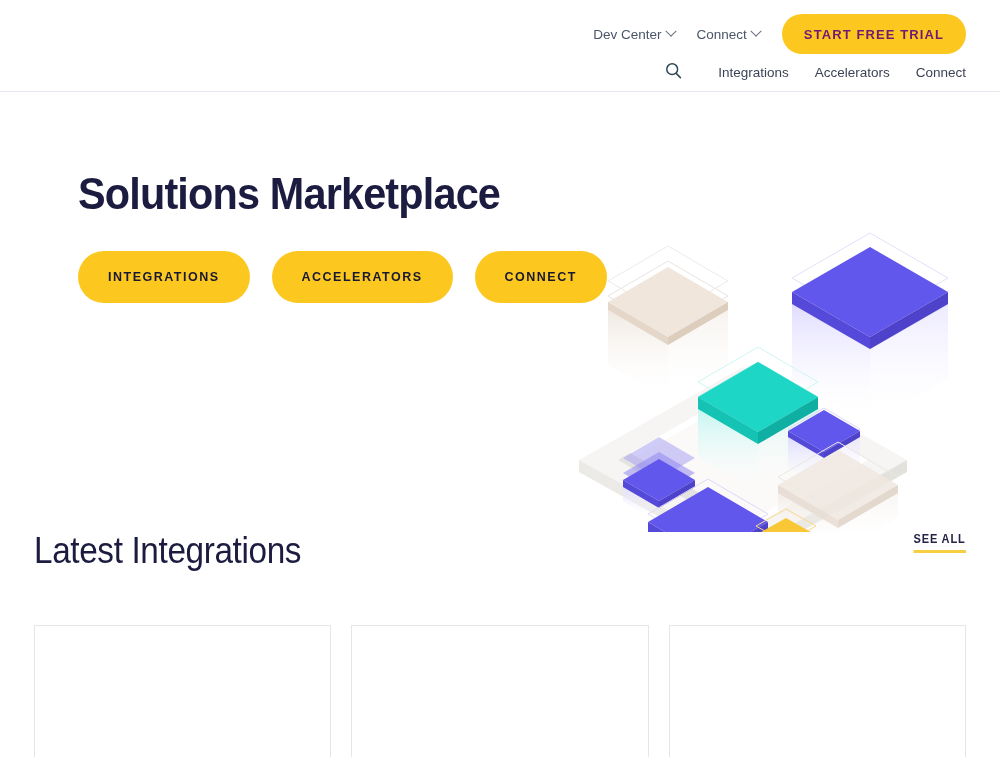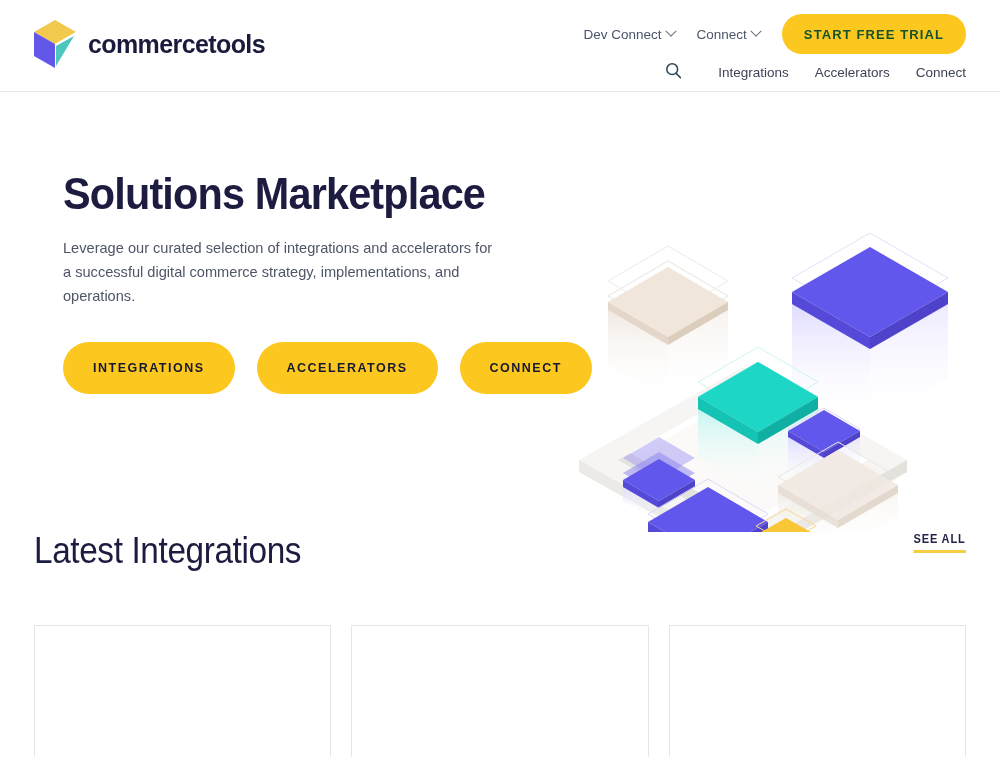--- a/index.html
+++ b/index.html
@@ -64,21 +64,21 @@
     transform: rotate(45deg) translate(-2px,-2px);
   }
   .cta-trial {
     display: inline-flex;
     align-items: center;
     justify-content: center;
     height: 40px;
     padding: 0 22px;
     border-radius: 20px;
     background: #fcc81f;
-    color: #14532d;
+    color: #701a75;
     font-size: 13px;
     font-weight: 700;
     letter-spacing: 1.1px;
     text-decoration: none;
     border: none;
     cursor: pointer;
     font-family: "Liberation Sans", sans-serif;
     white-space: nowrap;
   }
 
@@ -109,21 +109,21 @@
   
   .hero {
     position: relative;
     width: 1000px;
     height: 440px;
     background: #ffffff;
     overflow: hidden;
   }
   .hero-copy {
     position: absolute;
-    left: 63px;
+    left: 78px;
     top: 78px;
     width: 470px;
   }
   .hero-title {
     font-family: "Liberation Sans Narrow", "Liberation Sans", sans-serif;
     font-size: 45px;
     font-weight: 700;
     letter-spacing: -0.9px;
     color: #1c1b40;
     line-height: 1.05;
@@ -242,35 +242,24 @@
     align-items: center;
     justify-content: flex-end;
     height: 130px;
   }
 </style>
 </head>
 <body>
 
 <header class="site-header">
 
-  <a class="brand" href="#">
-    <span>
-      <svg class="brand-mark" viewBox="0 0 46 52" aria-hidden="true">
-        <polygon points="23,2 44,14 23,26 2,14" fill="#f2c94c"></polygon>
-        <polygon points="2,14 23,26 23,50 2,38" fill="#6257e8"></polygon>
-        <polygon points="23,26 44,14 44,15 23,50" fill="#ffffff"></polygon>
-        <polygon points="24,28 42,18 24,48" fill="#4ec6c0"></polygon>
-      </svg>
-    </span>
-    <span class="brand-word">commercetools</span>
-  </a>
 
   <nav class="nav-top">
     <a class="nav-top-link" href="#">
-      <span>Dev Connect</span>
+      <span>Dev Center</span>
       <i class="caret"></i>
     </a>
     <a class="nav-top-link" href="#">
       <span>Connect</span>
       <i class="caret"></i>
     </a>
     <button class="cta-trial">START FREE TRIAL</button>
   </nav>
 
   <nav class="nav-sub">
@@ -285,21 +274,20 @@
     <a class="nav-sub-link" href="#">Integrations</a>
     <a class="nav-sub-link" href="#">Accelerators</a>
     <a class="nav-sub-link" href="#">Connect</a>
   </nav>
 </header>
 
 <section class="hero">
 
   <div class="hero-copy">
     <h1 class="hero-title">Solutions Marketplace</h1>
-    <p class="hero-sub">Leverage our curated selection of integrations and accelerators for a successful digital commerce strategy, implementations, and operations.</p>
     <div class="hero-buttons">
       <button class="pill">INTEGRATIONS</button>
       <button class="pill">ACCELERATORS</button>
       <button class="pill">CONNECT</button>
     </div>
   </div>
 
   <div class="hero-art">
     <svg viewBox="0 0 400 350" aria-hidden="true">
       <defs>

